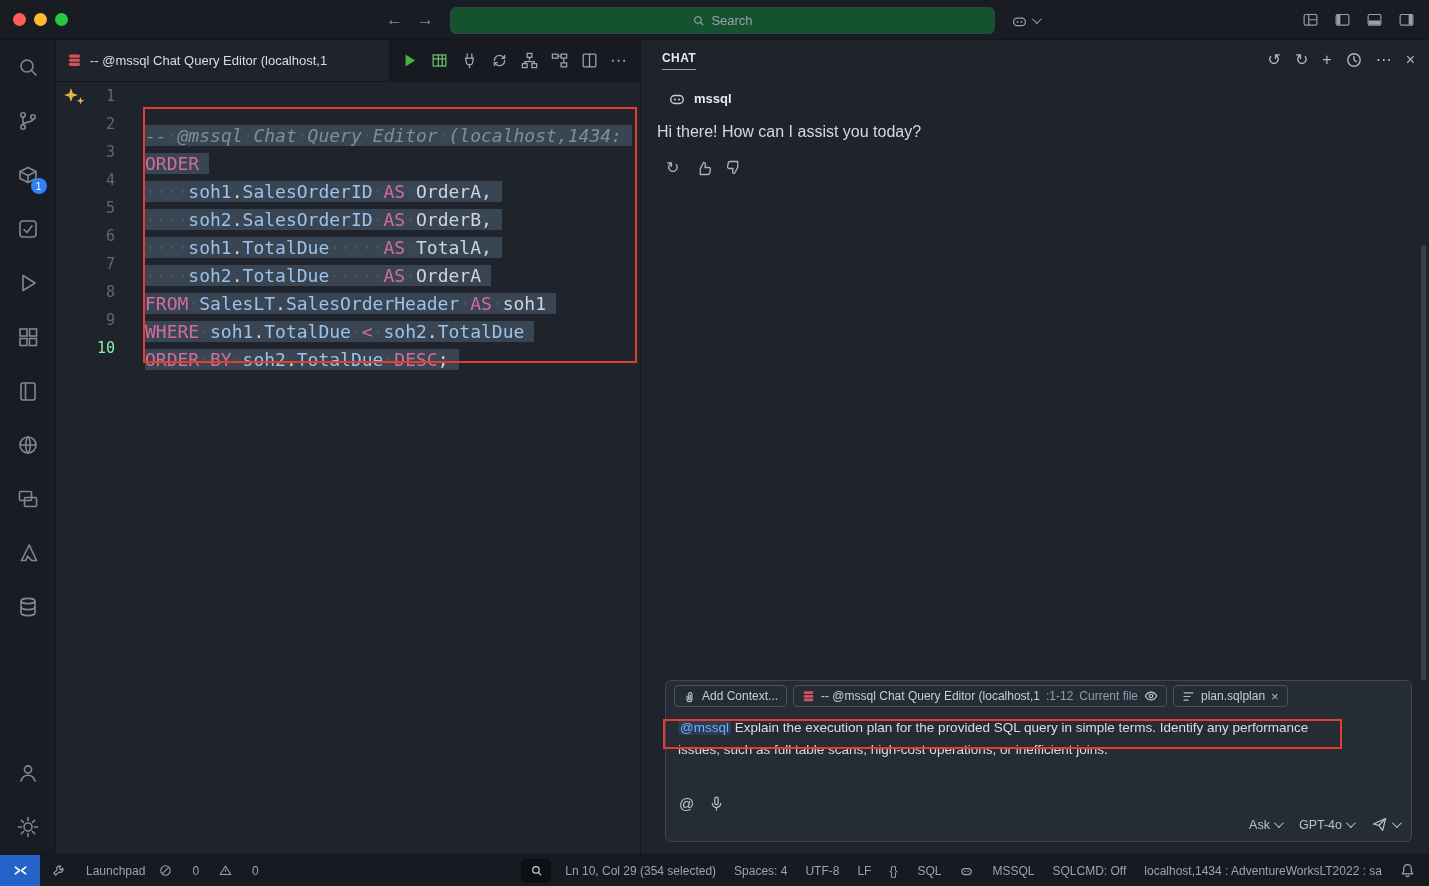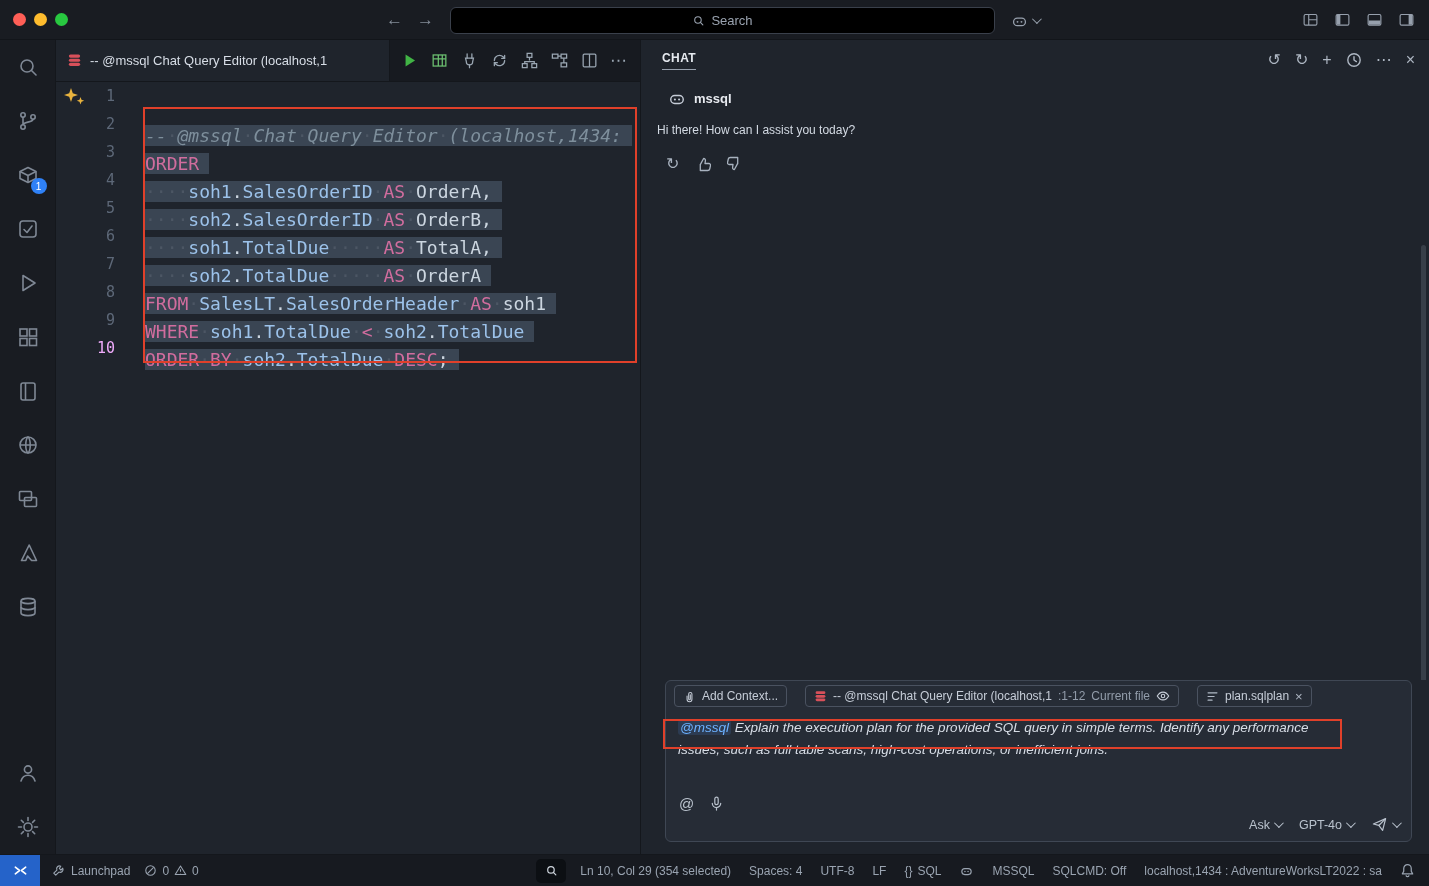--- a/index.html
+++ b/index.html
@@ -7,80 +7,80 @@
   body { font-family:"Liberation Sans", sans-serif; }
   svg { display:block; }
   .app { position:relative; width:1429px; height:886px; background:#1f242c; color:#c9d1d9; overflow:hidden; }
 
   
   .titlebar { position:absolute; top:0; left:0; right:0; height:40px; background:#191c22; border-bottom:1px solid #12151a; }
   .traffic { position:absolute; top:13px; left:13px; display:flex; gap:8px; }
   .traffic span { width:13px; height:13px; border-radius:50%; display:inline-block; }
   .tl-red{background:#ff5f57}.tl-yellow{background:#febc2e}.tl-green{background:#28c840}
   .nav-arrows { position:absolute; left:386px; top:0; height:40px; display:flex; align-items:center; gap:14px; color:#848d99; font-size:17px; }
-  .searchbox { position:absolute; left:450px; top:7px; width:545px; height:27px; background:#000000; border:1px solid #3a404b; border-radius:6px; display:flex; align-items:center; justify-content:center; gap:6px; color:#9aa3b0; font-size:13px; }
+  .searchbox { position:absolute; left:450px; top:7px; width:545px; height:27px; background:#14532d; border:1px solid #3a404b; border-radius:6px; display:flex; align-items:center; justify-content:center; gap:6px; color:#9aa3b0; font-size:13px; }
   .tb-right { position:absolute; right:14px; top:0; height:40px; display:flex; align-items:center; gap:15px; color:#97a0ad; }
   .tb-account { position:absolute; left:1010px; top:0; height:40px; display:flex; align-items:center; gap:3px; color:#97a0ad; }
 
   
   .activitybar { position:absolute; top:40px; left:0; width:56px; bottom:32px; background:#191c22; border-right:1px solid #14171c; display:flex; flex-direction:column; align-items:center; }
   .ab-item { position:relative; width:56px; height:54px; display:flex; align-items:center; justify-content:center; color:#7f8895; cursor:pointer; }
   .ab-badge { position:absolute; right:9px; bottom:8px; min-width:16px; height:16px; border-radius:8px; background:#2f81f7; color:#fff; font-size:10px; display:flex; align-items:center; justify-content:center; padding:0 3px; }
   .ab-bottom { margin-top:auto; display:flex; flex-direction:column; align-items:center; }
 
   
   .editor-pane { position:absolute; left:56px; top:40px; width:584px; bottom:32px; background:#1f242c; }
   .tabbar { height:42px; background:#171a20; border-bottom:1px solid #14171c; display:flex; }
   .tab { width:334px; background:#1f242c; display:flex; align-items:center; gap:8px; padding:0 11px; border-right:1px solid #14171c; font-size:13px; color:#d7dde6; overflow:hidden; white-space:nowrap; }
   .tab-title { overflow:hidden; white-space:nowrap; }
   .editor-actions { flex:1; display:flex; align-items:center; justify-content:flex-end; gap:11px; padding-right:13px; color:#9aa6b2; }
   .ed-ellipsis { font-size:17px; color:#9aa6b2; }
   .editor-body { position:absolute; top:42px; left:0; right:0; bottom:0; font-family:"DejaVu Sans Mono", monospace; font-size:18px; line-height:28px; overflow:hidden; }
   .sparkles { position:absolute; top:4px; left:6px; }
   .gutter { position:absolute; top:0; left:0; width:59px; text-align:right; }
   .ln { height:28px; line-height:28px; color:#5d6878; font-size:15px; }
-  .ln.active { color:#f0abfc; }
+  .ln.active { color:#86efac; }
   .code { position:absolute; top:0; left:89px; right:0;margin-top:40px; }
   .code-line { height:28px; white-space:pre; }
   .sel { background:#3a4553; padding-right:10px; }
   .kw { color:#d16d9e; }
   .id { color:#9cc2ea; }
   .pl { color:#ccd6e0; }
   .cm { color:#7e8f9c; font-style:italic; }
   .ws { color:#4c5664; }
 
   
   .chat-pane { position:absolute; left:640px; top:40px; right:0; bottom:32px; background:#1f242c; border-left:1px solid #14171c; display:flex; flex-direction:column; }
   .chat-header { height:40px; display:flex; align-items:center; padding:0 14px 0 21px; flex:none; }
   .chat-title { font-size:12px; font-weight:700; letter-spacing:.4px; color:#e6eaf0; border-bottom:1px solid #98a1ae; padding-bottom:4px; }
   .chat-hicons { margin-left:auto; display:flex; align-items:center; gap:14px; color:#aeb7c3; font-size:16px; }
   .chat-hicons .g { cursor:pointer; line-height:1; }
   .chat-body { flex:1; position:relative; padding:8px 16px 0; overflow:hidden; }
   .msg-head { display:flex; align-items:center; gap:7px; padding-left:10px; color:#c6cdd8; }
   .msg-name { font-size:13px; font-weight:700; color:#e8ebf0; }
-  .msg-text { margin-top:15px; font-size:12px; color:#d3dae3; }
+  .msg-text { margin-top:15px; font-size:16px; color:#d3dae3; }
   .msg-actions { margin-top:17px; display:flex; align-items:center; gap:16px; padding-left:9px; color:#a8b2bf; font-size:16px; }
   .chat-scrollbar { position:absolute; right:3px; top:165px; width:5px; height:500px; background:rgba(122,133,149,.28); border-radius:3px; }
   .chat-input { margin:0 17px 12px 24px; border:1px solid #3f4754; border-radius:6px; background:#262c36; padding:4px 8px 6px; flex:none; }
-  .chips { display:flex; gap:18px; align-items:center; }
+  .chips { display:flex; gap:6px; align-items:center; }
   .chip { display:inline-flex; align-items:center; gap:6px; border:1px solid #4a5260; border-radius:4px; height:22px; padding:0 8px; font-size:12px; color:#c6cdd8; white-space:nowrap; cursor:pointer; }
   .chip .dim { color:#929caa; }
   .chip .chip-close { color:#aeb7c3; font-size:13px; }
-  .chat-text { padding:10px 4px 10px; font-size:13.5px; line-height:22px; color:#d7dde6; max-width:670px;font-style:italic; }
+  .chat-text { padding:10px 4px 10px; font-size:13.5px; line-height:22px; color:#d7dde6; max-width:670px; }
   .mention { color:#6cb1ff; background:rgba(88,156,255,.14); border-radius:3px; padding:0 2px; }
   .input-toolbar { display:flex; align-items:center; gap:15px; padding:2px 4px 2px 5px; color:#b9c2cd; font-size:12.5px; }
   .it-right { margin-left:auto; display:flex; align-items:center; gap:18px;margin-top:43px; }
   .it-group { display:flex; align-items:center; gap:4px; cursor:pointer; }
   .at-glyph { font-size:15px; }
   .chev { width:7px; height:7px; border-right:1.6px solid currentColor; border-bottom:1.6px solid currentColor; transform:rotate(45deg) translateY(-2px); display:inline-block; }
 
   
   .statusbar { position:absolute; left:0; right:0; bottom:0; height:32px; background:#171a20; border-top:1px solid #14171c; display:flex; align-items:center; font-size:12px; color:#9aa4b1; }
   .sb-remote { width:40px; height:100%; background:#2563c9; color:#fff; display:flex; align-items:center; justify-content:center; flex:none; cursor:pointer; }
-  .sb-item { display:flex; align-items:center; gap:5px; cursor:pointer; white-space:nowrap; }
+  .sb-item { display:flex; align-items:center; gap:20px; cursor:pointer; white-space:nowrap; }
   .sb-spacer { flex:1; }
   .zoom-pill { background:#0c0f13; border-radius:5px; width:30px; height:24px; display:flex; align-items:center; justify-content:center; color:#cfd6de; cursor:pointer; }
   .sb-gap { margin-left:18px; }
   .sb-ml12 { margin-left:12px; }
   .sb-ml14 { margin-left:14px; }
   .sb-mr14 { margin-right:14px; }
 
   
   .annot { position:absolute; border:2px solid #e0402a; z-index:50; pointer-events:none; }
   .annot-code { left:143px; top:107px; width:494px; height:256px; }

